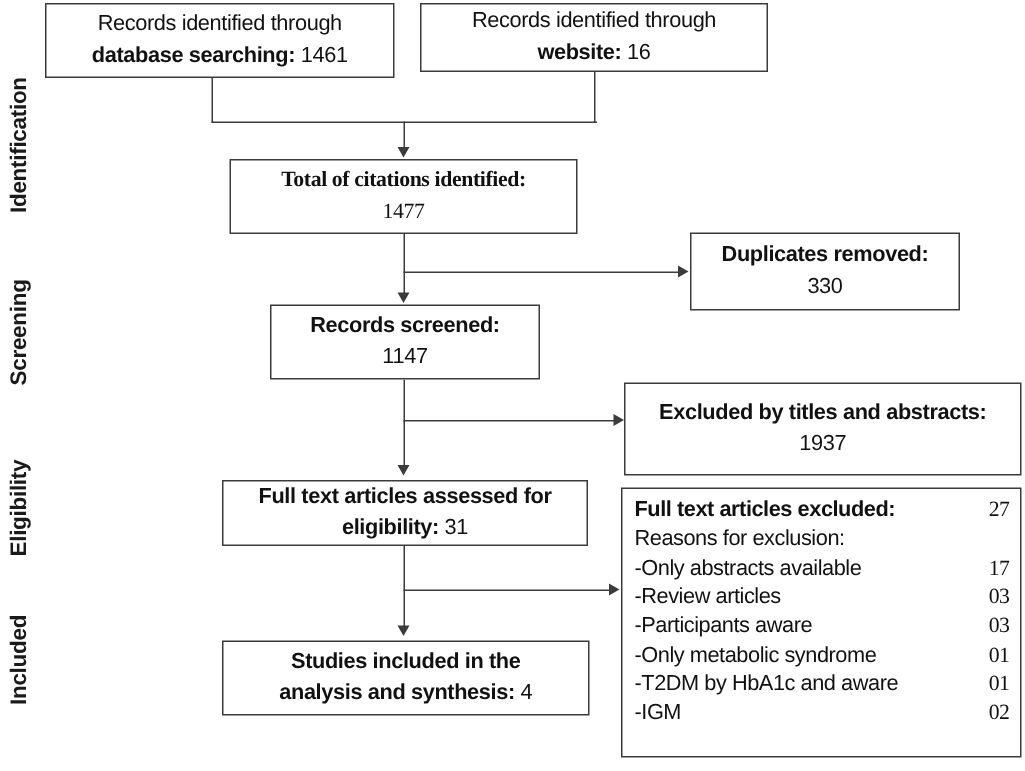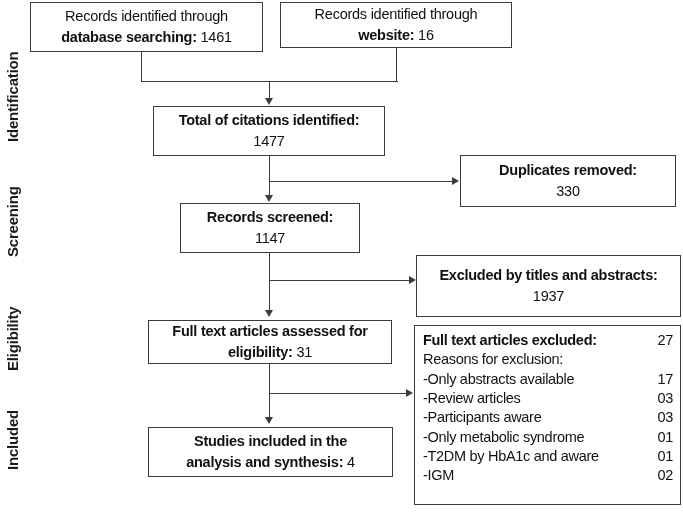--- a/index.html
+++ b/index.html
@@ -61,21 +61,21 @@
     padding: 5px 7px 4px 8px;
     letter-spacing: -0.3px;
   }
   .listbox .row {
     display: flex;
     justify-content: space-between;
     align-items: baseline;
     white-space: nowrap;
   }
   .listbox .row .lbl { padding-right: 10px; }
-  .listbox .row .val { text-align: right; min-width: 22px; }
+  .listbox .row .val { text-align: right; min-width: 22px; font-family: Liberation Serif, serif; }
   .listbox .row.head .lbl { font-weight: 700; }
   .listbox .row.sub .lbl { font-weight: 400; }
 
   
   .vline, .hline {
     position: absolute;
     background: #3b3b3b;
   }
   .vline { width: 1.4px; }
   .hline { height: 1.4px; }
@@ -135,26 +135,26 @@
   <div class="box" style="left:30px; top:2px; width:233px; height:50px;">
     <span class="ln">Records identified through</span>
     <span class="ln"><b>database searching:</b> <span class="num">1461</span></span>
   </div>
 
   <div class="box" style="left:280px; top:2px; width:232px; height:46px;">
     <span class="ln">Records identified through</span>
     <span class="ln"><b>website:</b> <span class="num">16</span></span>
   </div>
 
-  <div class="box" style="left:153px; top:106px; width:232px; height:50px;">
+  <div class="box" style="left:153px; top:106px; width:232px; height:50px;font-family:Liberation Serif, serif;">
     <span class="ln"><b>Total of citations identified:</b></span>
     <span class="ln num">1477</span>
   </div>
 
-  <div class="box" style="left:460px; top:155px; width:216px; height:52px;">
+  <div class="box" style="left:460px; top:155px; width:180px; height:52px;">
     <span class="ln"><b>Duplicates removed:</b></span>
     <span class="ln num">330</span>
   </div>
 
   <div class="box" style="left:180px; top:203px; width:180px; height:50px;">
     <span class="ln"><b>Records screened:</b></span>
     <span class="ln num">1147</span>
   </div>
 
   <div class="box" style="left:416px; top:255px; width:265px; height:62px;">

